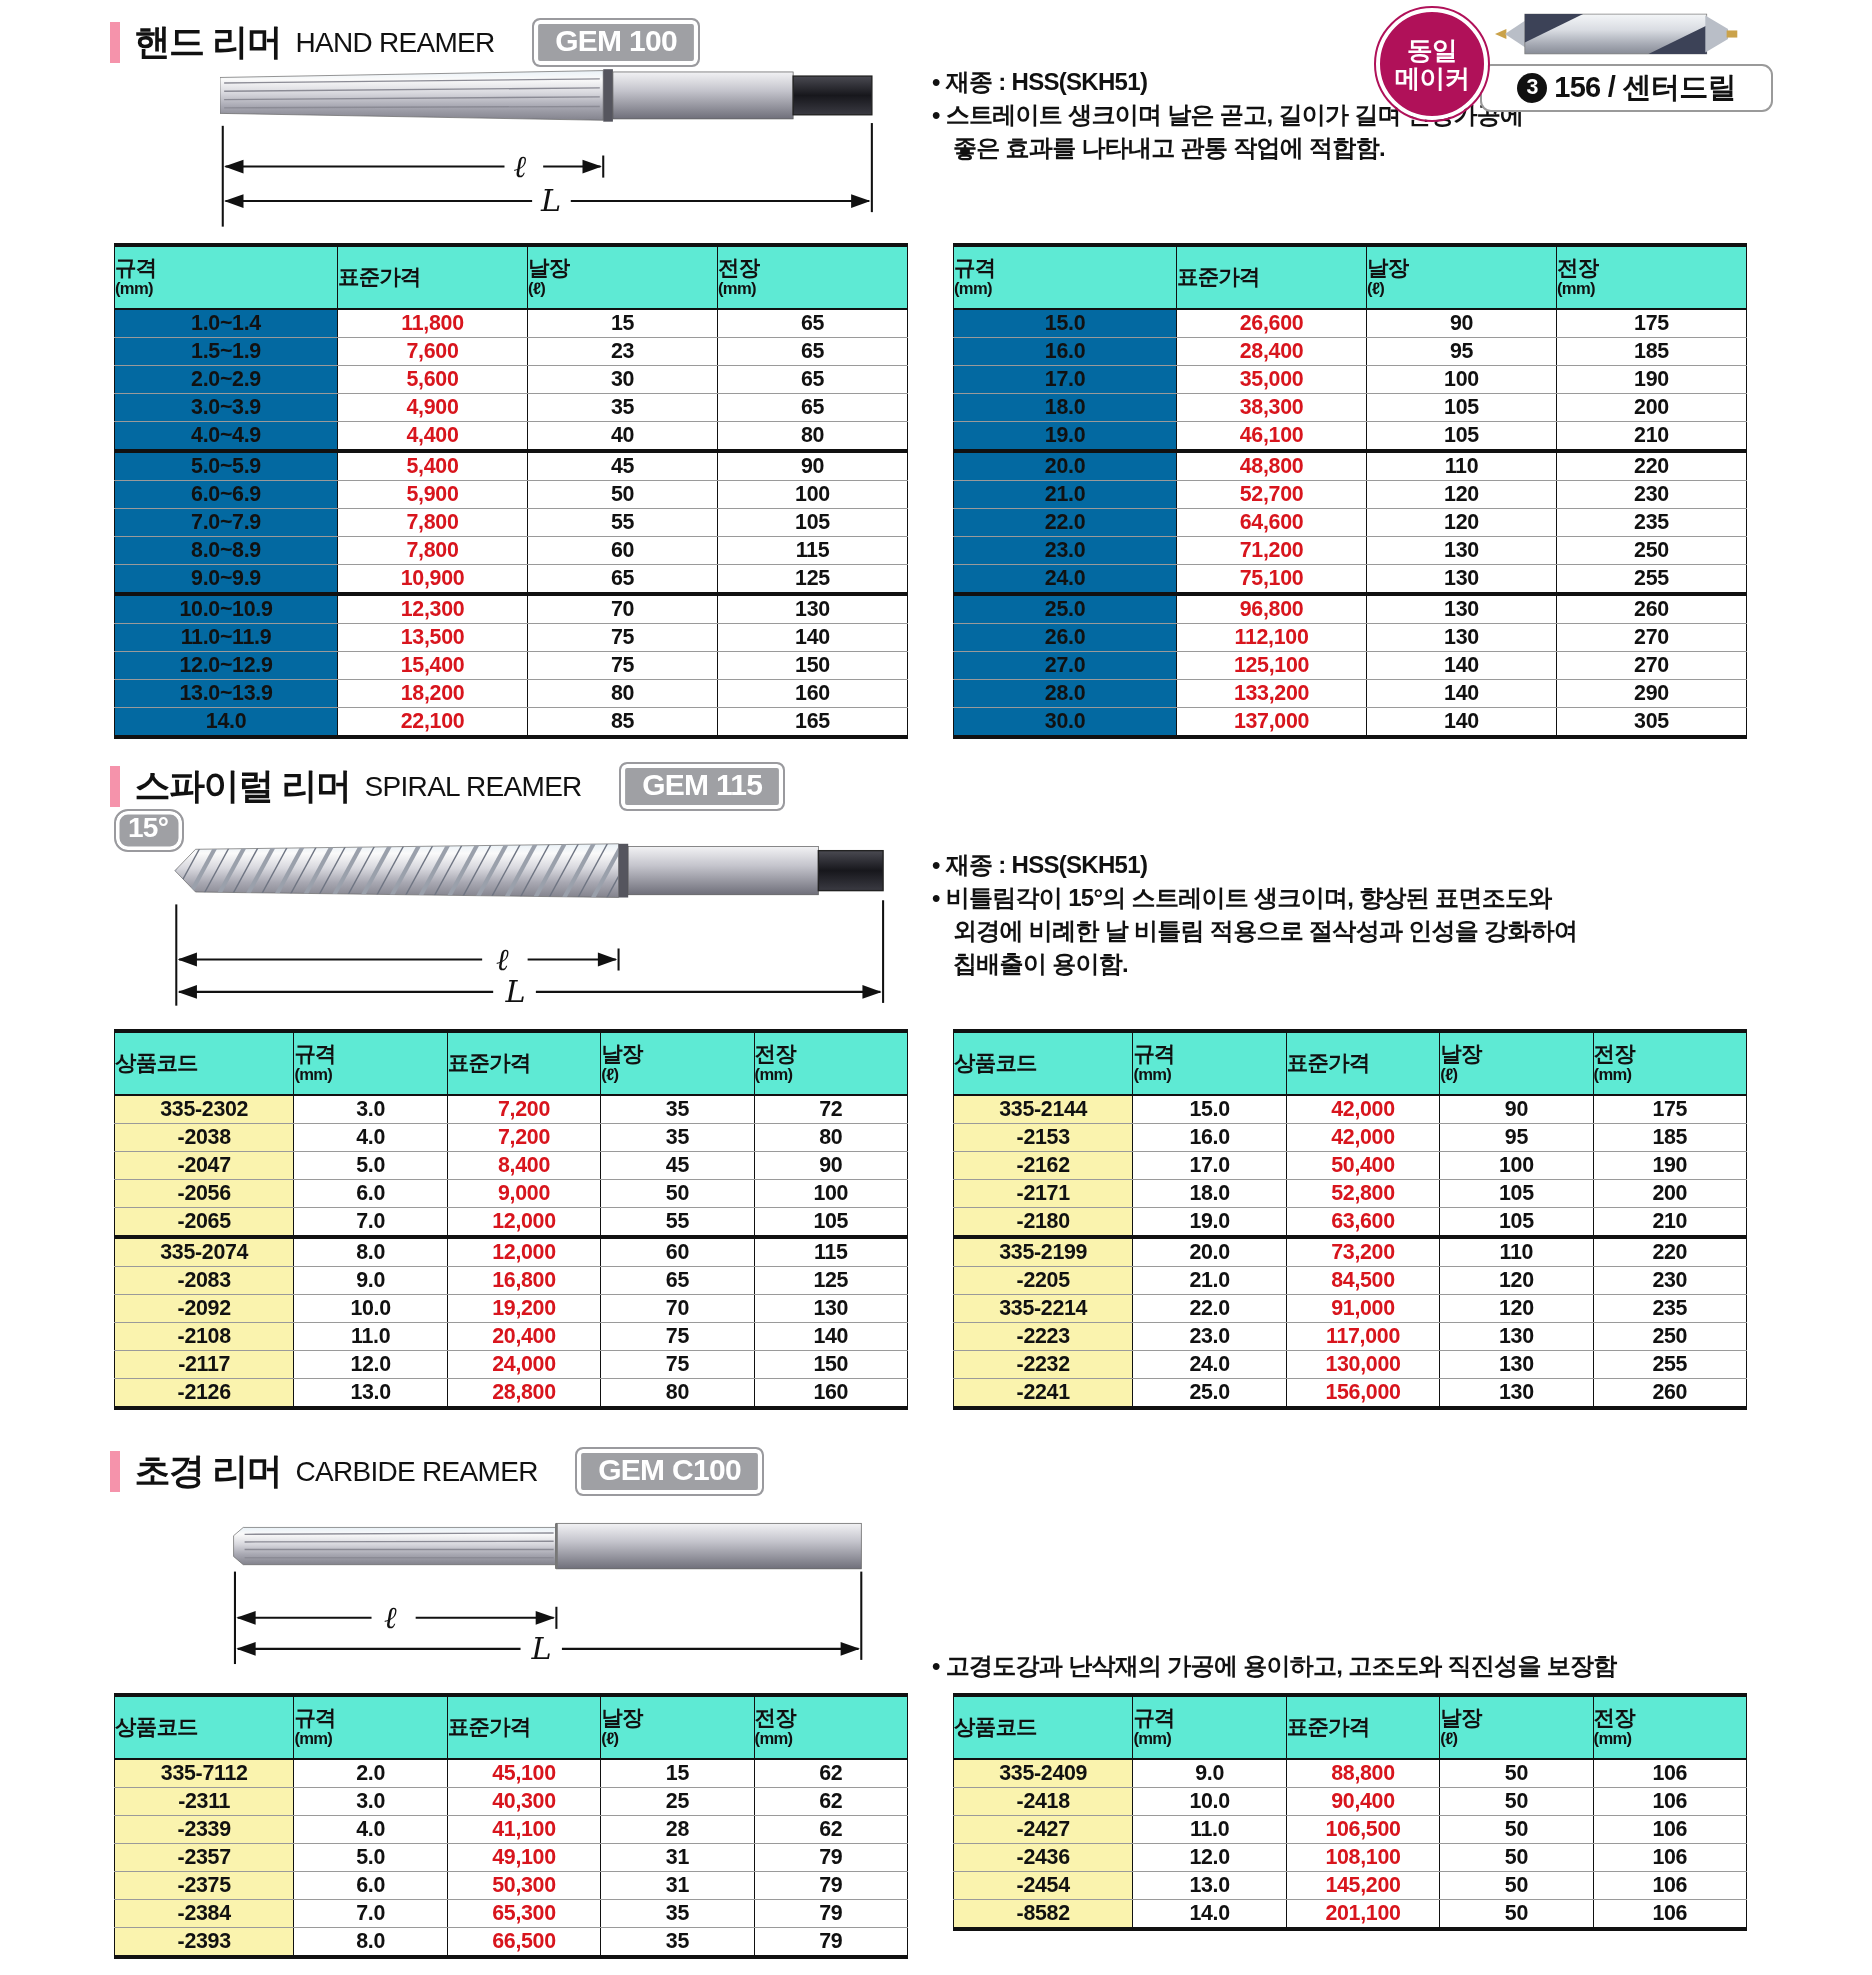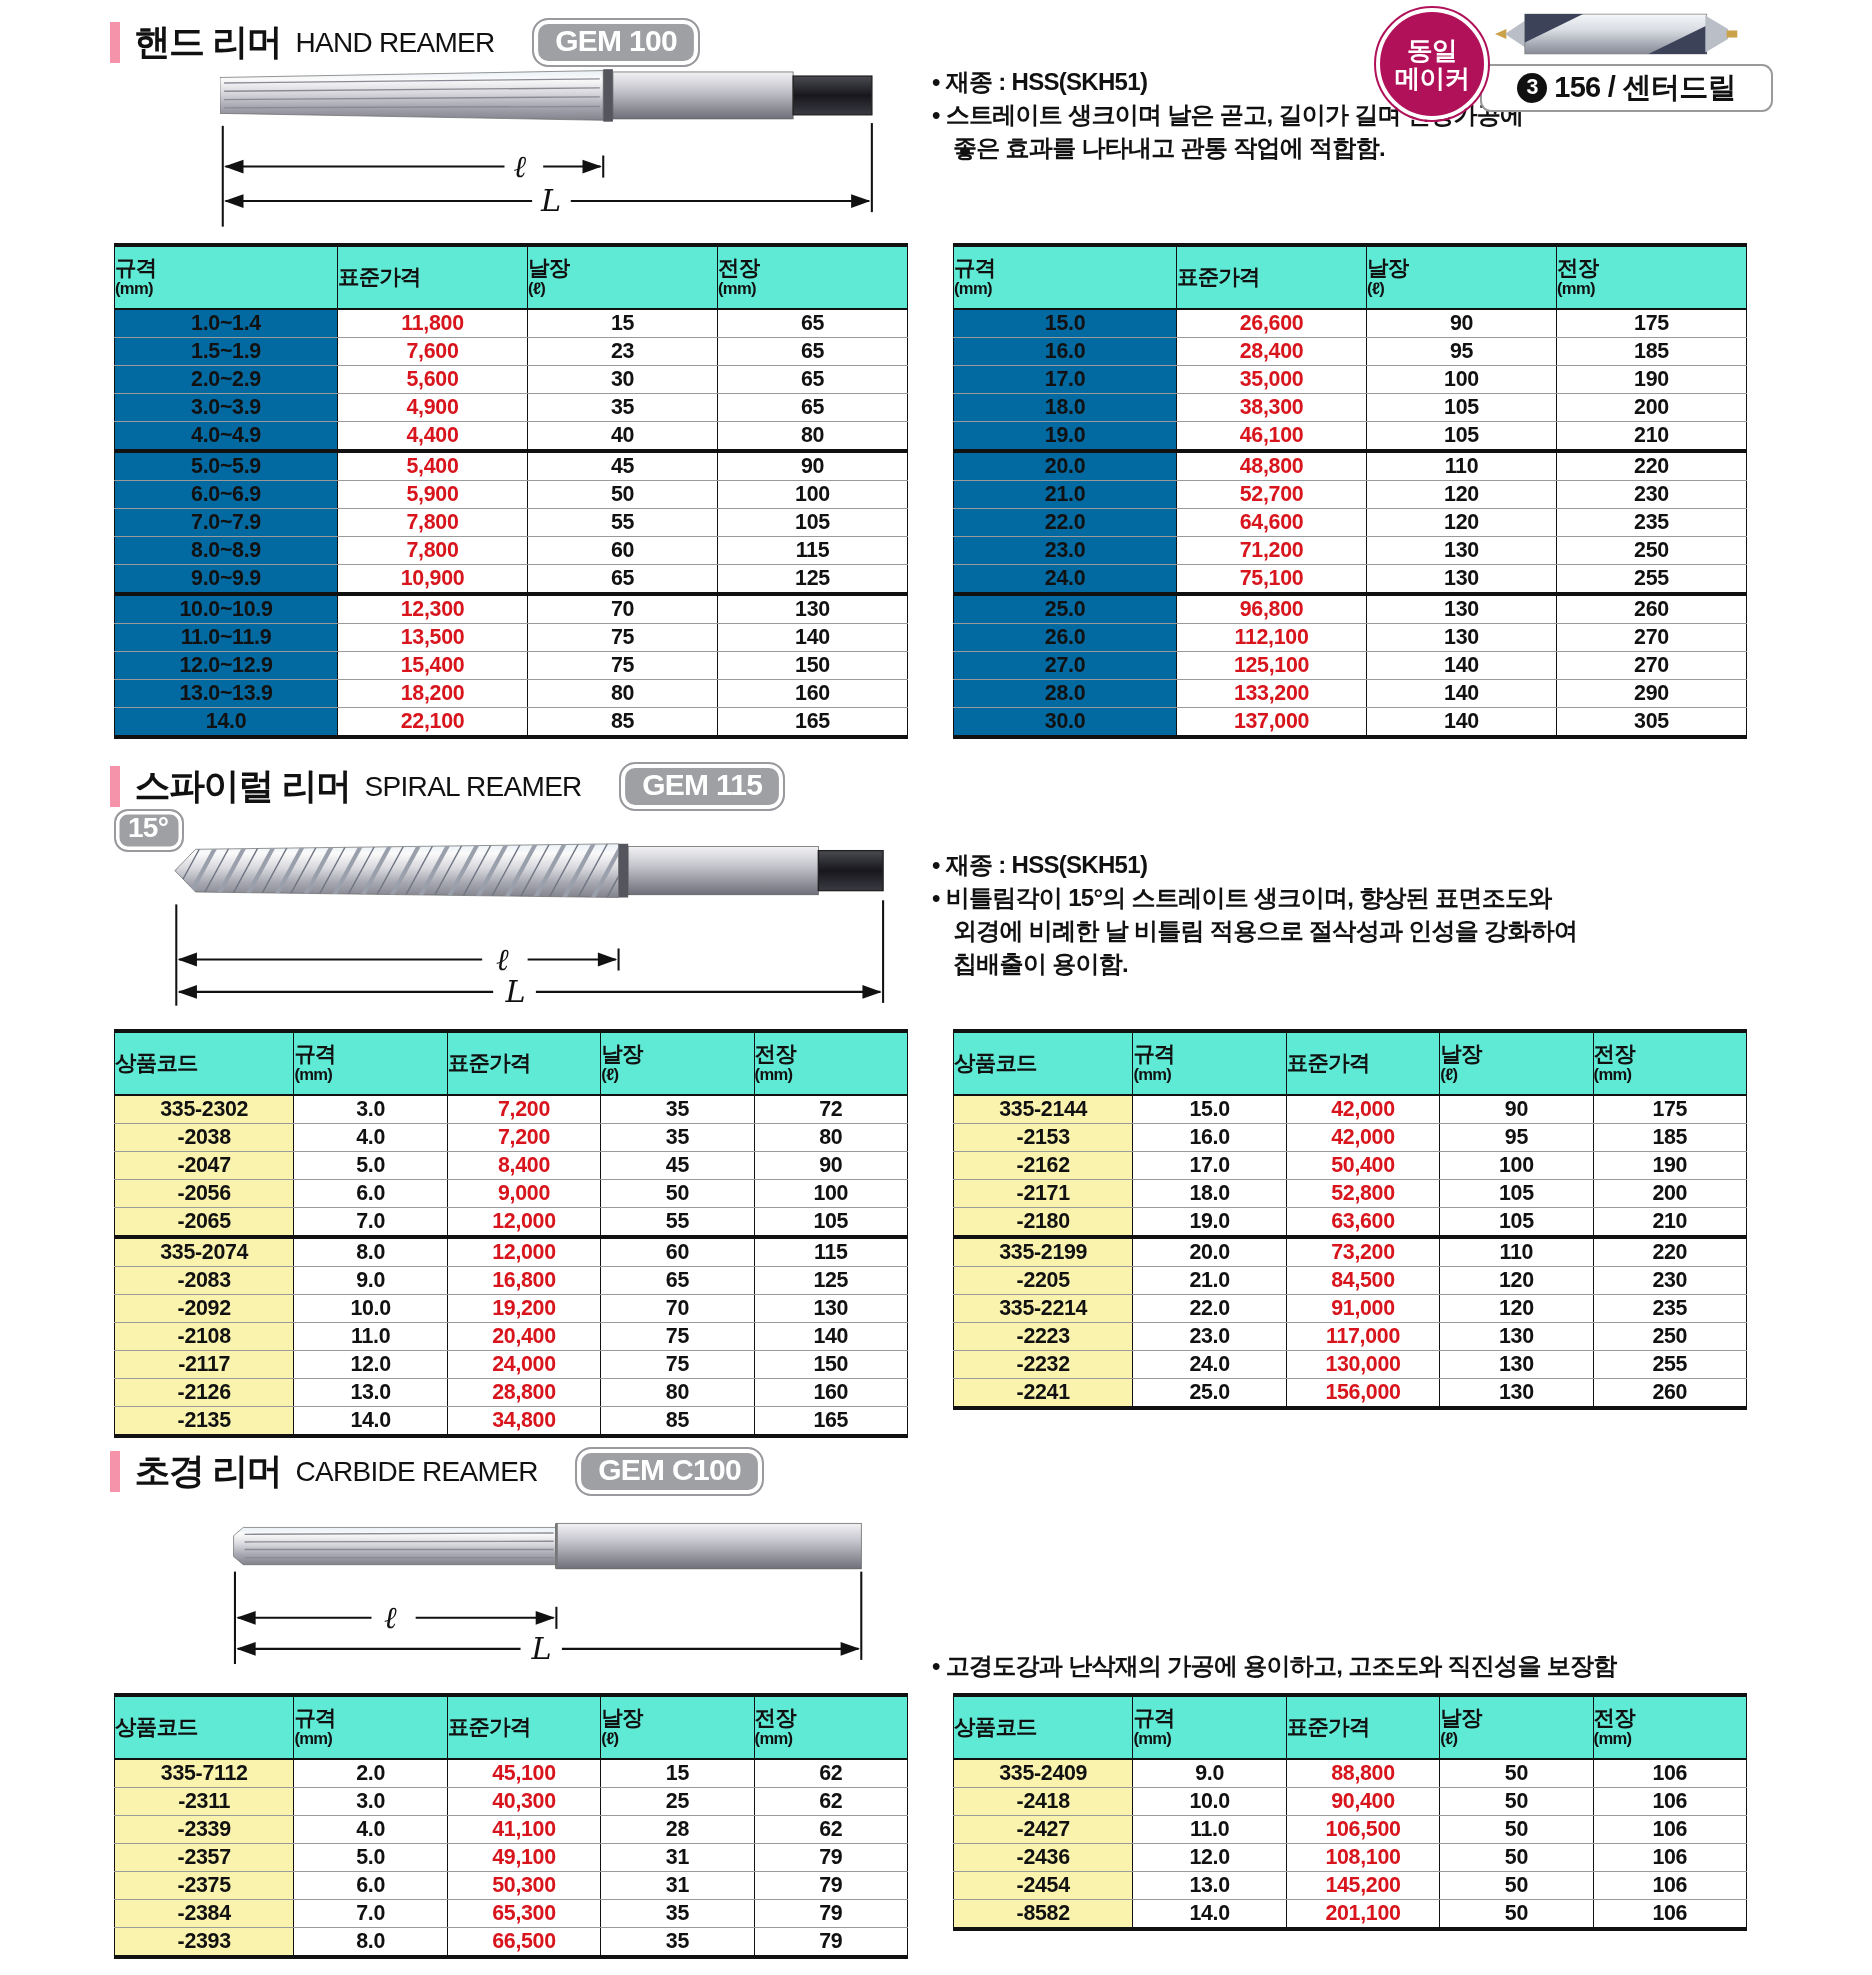--- a/index.html
+++ b/index.html
@@ -6,21 +6,21 @@
   body{width:1873px;height:1975px;position:relative;overflow:hidden;
        font-family:"Liberation Sans",sans-serif;color:#111;}
   .abs{position:absolute;}
 
   
   .sec-title{position:absolute;display:flex;align-items:center;gap:14px;}
   .title-bar{width:10.4px;height:41px;background:#F593AB;}
   .title-ko{font-size:36px;font-weight:bold;letter-spacing:-1.4px;}
   .title-en{font-size:28px;font-weight:normal;letter-spacing:-0.7px;}
   .gem-badge{background:#9FA0A4;color:#fff;font-size:30px;font-weight:bold;
-      padding:4.1px 21px 7px;border-radius:16px;border:2.8px solid #9a9a9e;
+      padding:4.1px 21px 7px;border-radius:8px;border:2.8px solid #9a9a9e;
       box-shadow:inset 0 0 0 4.1px #fff;margin-left:23.5px;letter-spacing:-0.7px;}
   .deg-badge{position:absolute;background:#9FA0A4;color:#fff;font-size:28px;font-weight:bold;
       padding:1.4px 14px 5.5px;border-radius:14px;border:2.8px solid #9a9a9e;
       box-shadow:inset 0 0 0 3.5px #fff;letter-spacing:-0.7px;}
 
   
   #maker{position:absolute;width:401px;height:110px;}
   .maker-circle{position:absolute;left:0;top:2.8px;width:104px;height:104px;border-radius:50%;
       background:#B01159;border:4.1px solid #fff;outline:2.1px solid #B01159;color:#fff;
       display:flex;flex-direction:column;align-items:center;justify-content:center;
@@ -587,27 +587,20 @@
           <td class="c-len">75</td>
           <td class="c-total">150</td>
         </tr>
         <tr>
           <td class="c-code">-2126</td>
           <td class="c-spec">13.0</td>
           <td class="c-price">28,800</td>
           <td class="c-len">80</td>
           <td class="c-total">160</td>
         </tr>
-        <tr>
-          <td class="c-code">-2135</td>
-          <td class="c-spec">14.0</td>
-          <td class="c-price">34,800</td>
-          <td class="c-len">85</td>
-          <td class="c-total">165</td>
-        </tr>
       </tbody>
     </table>
   </div>
 <div class="tbl cols5" id="s2-t1">
     <table class="price-table">
       <thead>
         <tr>
           <th>
             <div class="h1">상품코드</div>
           </th>

